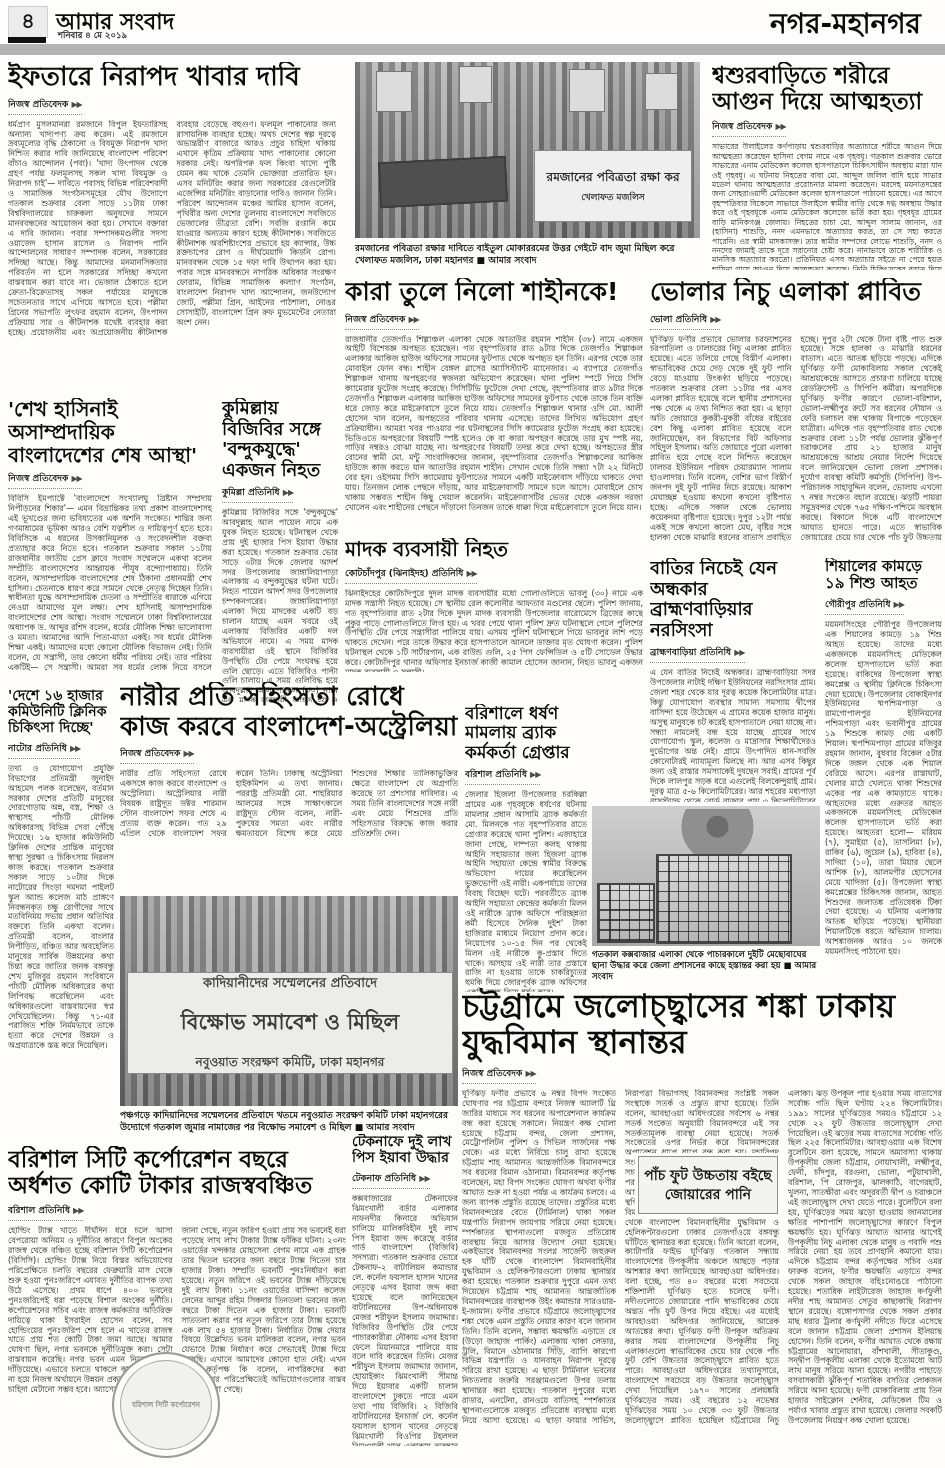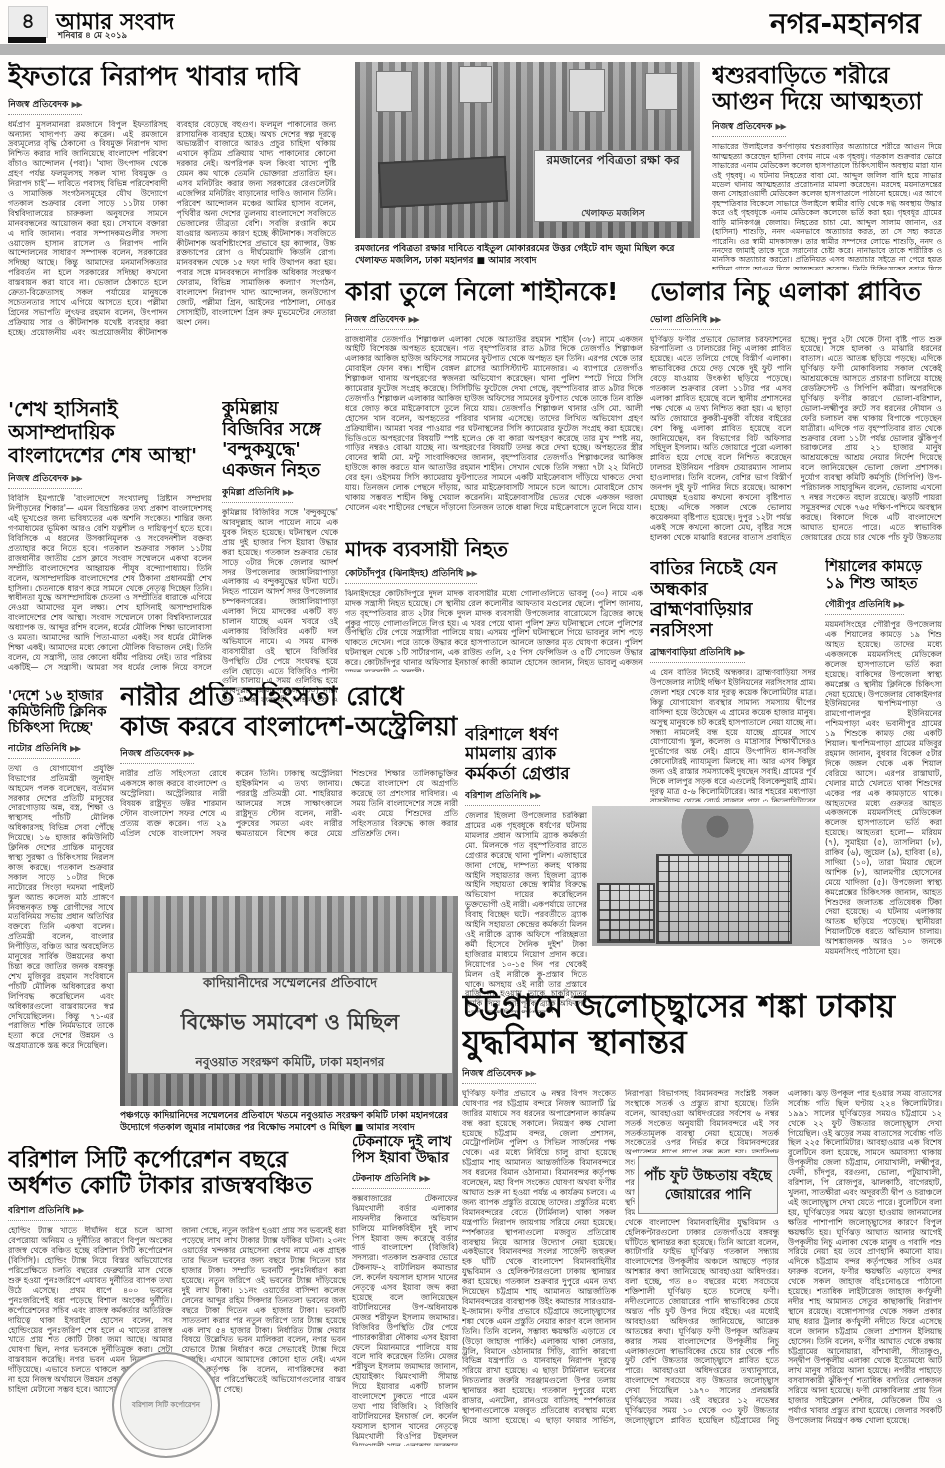--- a/index.html
+++ b/index.html
@@ -76,21 +76,21 @@
     <div class="body-text cols-2" style="height:248px;">ধর্মপ্রাণ মুসলমানরা রমজানে বিপুল ইফতারিসহ অন্যান্য খাদ্যপণ্য ক্রয় করেন। এই রমজানে দ্রব্যমূল্যের বৃদ্ধি ঠেকানো ও বিষমুক্ত নিরাপদ খাদ্য নিশ্চিত করার দাবি জানিয়েছে বাংলাদেশ পরিবেশ বাঁচাও আন্দোলন (পবা)। 'খাদ্য উৎপাদন থেকে গ্রহণ পর্যন্ত ফলমূলসহ সকল খাদ্য বিষমুক্ত ও নিরাপদ চাই'— দাবিতে পবাসহ বিভিন্ন পরিবেশবাদী ও সামাজিক সংগঠনসমূহের যৌথ উদ্যোগে গতকাল শুক্রবার বেলা সাড়ে ১১টায় ঢাকা বিশ্ববিদ্যালয়ের চারুকলা অনুষদের সামনে মানববন্ধনের আয়োজন করা হয়। সেখানে বক্তারা এ দাবি জানান। পবার সম্পাদকমণ্ডলীর সদস্য ওয়াজেদ হাসান রাসেল ও নিরাপদ পানি আন্দোলনের সাধারণ সম্পাদক বলেন, সরকারের সদিচ্ছা আছে। কিন্তু আমাদের মনমানসিকতার পরিবর্তন না হলে সরকারের সদিচ্ছা কখনো বাস্তবায়ন করা যাবে না। ভেজাল ঠেকাতে হলে ক্রেতা-বিক্রেতাসহ সকল পর্যায়ের মানুষকে সচেতনতার সাথে এগিয়ে আসতে হবে। পল্লীমা গ্রিনের সভাপতি লুৎফর রহমান বলেন, উৎপাদন প্রক্রিয়ায় সার ও কীটনাশক যথেষ্ট ব্যবহার করা হচ্ছে। প্রয়োজনীয় এবং অপ্রয়োজনীয় কীটনাশক ব্যবহার বেড়েছে বহুগুণ। ফলমূল পাকানোর জন্য রাসায়নিক ব্যবহার হচ্ছে। অথচ দেশের স্বল্প দূরত্বে অভ্যন্তরীণ বাজারে আরও প্রচুর চাহিদা থাকায় এখানে কৃত্রিম প্রক্রিয়ায় খাদ্য পাকানোর কোনো দরকার নেই। অপরিপক্ব ফল কিংবা খাদ্যে পুষ্টি যেমন কম থাকে তেমনি ভোক্তারা প্রতারিত হন। এসব মনিটরিং করার জন্য সরকারের রেগুলেটরি এজেন্সির মনিটরিং বাড়ানোর দাবিও জানান তিনি। পরিবেশ আন্দোলন মঞ্চের আমির হাসান বলেন, পৃথিবীর অন্য দেশের তুলনায় বাংলাদেশে সবজিতে ভেজালের তীব্রতা বেশি। সবজি রপ্তানি কমে যাওয়ার অন্যতম কারণ হচ্ছে কীটনাশক। সবজিতে কীটনাশক অবশিষ্টাংশের প্রভাবে হয় ক্যান্সার, উচ্চ রক্তচাপের রোগ ও দীর্ঘমেয়াদি কিডনি রোগ। মানববন্ধন থেকে ১৫ দফা দাবি উত্থাপন করা হয়। পবার সঙ্গে মানববন্ধনে নাগরিক অধিকার সংরক্ষণ ফোরাম, বিভিন্ন সামাজিক কল্যাণ সংগঠন, বাংলাদেশ নিরাপদ খাদ্য আন্দোলন, জনউদ্যোগ জোট, পল্লীমা গ্রিন, আইনের পাঠশালা, নোঙর সোসাইটি, বাংলাদেশ গ্রিন রুফ মুভমেন্টের নেতারা অংশ নেন।</div>
   </div>
 
   <div class="abs photo" style="left:355px;top:62px;width:345px;height:176px;">
     <div class="crowd"></div>
     <div class="placard" style="left:6%;top:5%;width:10%;height:22%;"></div>
     <div class="placard" style="left:30%;top:2%;width:9%;height:20%;"></div>
     <div class="placard" style="left:62%;top:4%;width:10%;height:23%;"></div>
     <div class="placard" style="left:84%;top:6%;width:9%;height:20%;"></div>
     <div class="banner-dark" style="left:7%;top:55%;width:37%;height:26%;"></div>
-    <div class="banner-light" style="left:52%;top:50%;width:45%;height:40%;justify-content:space-between;">
+    <div class="banner-light" style="left:52%;top:50%;width:45%;height:40%;">
       <div class="b1">রমজানের পবিত্রতা রক্ষা কর</div>
       <div class="b2">খেলাফত মজলিস</div>
     </div>
   </div>
   <div class="abs caption" style="left:355px;top:243px;width:345px;height:30px;">রমজানের পবিত্রতা রক্ষার দাবিতে বাইতুল মোকাররমের উত্তর গেইটে বাদ জুমা মিছিল করে খেলাফত মজলিস, ঢাকা মহানগর ■ আমার সংবাদ</div>
 
   <div class="abs article" style="left:712px;top:62px;width:230px;height:212px;">
     <div class="headline" style="font-size:23px;">শ্বশুরবাড়িতে শরীরে আগুন দিয়ে আত্মহত্যা</div>
     <div class="byline">
       <span>নিজস্ব প্রতিবেদক</span>
@@ -151,20 +151,21 @@
       <span class="marker">▶▶</span>
     </div>
     <div class="body-text" style="height:164px;">এ যেন বাতির নিচেই অন্ধকার। ব্রাহ্মণবাড়িয়া সদর উপজেলার নাটাই দক্ষিণ ইউনিয়নের নরসিংসার গ্রাম। জেলা শহর থেকে যার দূরত্ব কয়েক কিলোমিটার মাত্র। কিন্তু যোগাযোগ ব্যবস্থার সামান্য সমস্যায় দ্বীপের বাসিন্দা হয়ে উঠেছেন এ গ্রামের কয়েক হাজার মানুষ। অসুস্থ মানুষকে চট করেই হাসপাতালে নেয়া যাচ্ছে না। সন্ধ্যা নামলেই বন্ধ হয়ে যাচ্ছে গ্রামের সাথে যোগাযোগ। স্কুল, কলেজ ও মাদ্রাসার শিক্ষার্থীদেরও দুর্ভোগের অন্ত নেই। গ্রামে উৎপাদিত ধান-সবজি কোনোটারই ন্যায্যমূল্য মিলছে না। আর এসব কিছুর জন্য ওই রাস্তার সমস্যাকেই দুষছেন সবাই। গ্রামের পূর্ব দিকে লালপুর সড়ক ধরে এগুলেই বিলকেন্দুয়াই গ্রাম। দূরত্ব মাত্র ৫-৬ কিলোমিটারের। আর শহরের মধ্যপাড়া বাসস্ট্যান্ড থেকে বোর্ড বাজার প্রায় ৩ কিলোমিটারের পথ। গ্রামের উত্তর আর দক্ষিণ দিকের এই দুই পথে চট করে গ্রামের ধারে কাছে পৌঁছানো গেলেও বিলকেন্দুয়াই আর বোর্ড বাজারের থেকে নরসিংসার গ্রামে ঢুকতেই যেন পাহাড় সমান এক সমস্যা এ গ্রামের মানুষের কাছে। নাটাই দক্ষিণ ইউনিয়নের সবকিছুর কেন্দ্র বোর্ড বাজার। সেখানে ইউনিয়ন পরিষদ অফিস, স্কুল-কলেজ, বাজার সবকিছুই।</div>
   </div>
 
   <div class="abs photo" style="left:592px;top:806px;width:228px;height:140px;background:linear-gradient(#cfcfcf,#a8a8a8);">
     <div class="person-blob" style="left:38%;top:2%;width:34%;height:45%;"></div>
     <div class="cage" style="left:28%;top:34%;width:58%;height:62%;"></div>
     <div class="cage" style="left:2%;top:55%;width:24%;height:40%;"></div>
   </div>
+  <div class="abs caption" style="left:592px;top:949px;width:228px;height:34px;font-size:8.5px;">গতকাল কক্সবাজার এলাকা থেকে পাচারকালে দুইটি মেছোবাঘের ছানা উদ্ধার করে জেলা প্রশাসনের কাছে হস্তান্তর করা হয় ■ আমার সংবাদ</div>
 
   <div class="abs article" style="left:825px;top:558px;width:117px;height:428px;">
     <div class="headline" style="font-size:15px;">শিয়ালের কামড়ে ১৯ শিশু আহত</div>
     <div class="byline">
       <span>গৌরীপুর প্রতিনিধি</span>
       <span class="marker">▶▶</span>
     </div>
     <div class="body-text" style="height:352px;">ময়মনসিংহের গৌরীপুর উপজেলায় এক শিয়ালের কামড়ে ১৯ শিশু আহত হয়েছে। তাদের মধ্যে একজনকে ময়মনসিংহ মেডিকেল কলেজ হাসপাতালে ভর্তি করা হয়েছে। বাকিদের উপজেলা স্বাস্থ্য কমপ্লেক্স ও স্থানীয় ক্লিনিকে চিকিৎসা দেয়া হয়েছে। উপজেলার বোকাইনগর ইউনিয়নের ষ্মপশ্চিমপাড়া ও রামগোপালপুর ইউনিয়নের পশ্চিমপাড়া এবং ভবানীপুর গ্রামের ১৯ শিশুকে কামড় দেয় একটি শিয়াল। ষ্মপশ্চিমপাড়া গ্রামের মজিবুর রহমান জানান, বুধবার বিকেল ৫টার দিকে জঙ্গল থেকে এক শিয়াল বেরিয়ে আসে। এরপর রাস্তাঘাট, খেলার মাঠে খেলতে থাকা শিশুদের একের পর এক কামড়াতে থাকে। আহতদের মধ্যে গুরুতর আহত একজনকে ময়মনসিংহ মেডিকেল কলেজ হাসপাতালে ভর্তি করা হয়েছে। আহতরা হলো— মরিয়ম (৭), সুমাইয়া (৫), তাসলিমা (৮), রাকিব (৬), জুয়েল (৯), হাবিবা (৪), সাদিয়া (১০), তারা মিয়ার ছেলে আশিক (৮), আলমগীর হোসেনের মেয়ে খাদিজা (৫)। উপজেলা স্বাস্থ্য কমপ্লেক্সের চিকিৎসক জানান, আহত শিশুদের জলাতঙ্ক প্রতিষেধক টিকা দেয়া হয়েছে। এ ঘটনায় এলাকায় আতঙ্ক ছড়িয়ে পড়েছে। স্থানীয়রা শিয়ালটিকে ধরতে অভিযান চালায়। আশঙ্কাজনক আরও ১০ জনকে ময়মনসিংহ পাঠানো হয়।</div>
   </div>
 
@@ -189,21 +190,21 @@
   <div class="abs photo" style="left:120px;top:896px;width:338px;height:210px;">
     <div class="crowd"></div>
     <div class="banner-big" style="left:2%;top:36%;width:96%;height:48%;">
       <div class="l1">কাদিয়ানীদের সম্মেলনের প্রতিবাদে</div>
       <div class="l2">বিক্ষোভ সমাবেশ ও মিছিল</div>
       <div class="l3">নবুওয়াত সংরক্ষণ কমিটি, ঢাকা মহানগর</div>
     </div>
   </div>
   <div class="abs caption" style="left:120px;top:1110px;width:338px;height:30px;">পঞ্চগড়ে কাদিয়ানিদের সম্মেলনের প্রতিবাদে খতমে নবুওয়াত সংরক্ষণ কমিটি ঢাকা মহানগরের উদ্যোগে গতকাল জুমার নামাজের পর বিক্ষোভ সমাবেশ ও মিছিল ■ আমার সংবাদ</div>
 
-  <div class="abs article" style="left:465px;top:725px;width:122px;height:290px;">
+  <div class="abs article" style="left:465px;top:704px;width:122px;height:290px;">
     <div class="headline" style="font-size:17px;">বরিশালে ধর্ষণ মামলায় ব্র্যাক কর্মকর্তা গ্রেপ্তার</div>
     <div class="byline">
       <span>বরিশাল প্রতিনিধি</span>
       <span class="marker">▶▶</span>
     </div>
     <div class="body-text" style="height:202px;">জেলার হিজলা উপজেলার চরকিল্লা গ্রামের এক গৃহবধূকে ধর্ষণের ঘটনায় মামলার প্রধান আসামি ব্র্যাক কর্মকর্তা মো. মিলনকে গত বৃহস্পতিবার রাতে গ্রেপ্তার করেছে থানা পুলিশ। এজাহারে জানা গেছে, দাম্পত্য কলহ থাকায় আইনি সহায়তার জন্য হিজলা ব্র্যাক আইনি সহায়তা কেন্দ্রে স্বামীর বিরুদ্ধে অভিযোগ দায়ের করেছিলেন ভুক্তভোগী ওই নারী। একপর্যায়ে তাদের বিবাহ বিচ্ছেদ ঘটে। পরবর্তীতে ব্র্যাক আইনি সহায়তা কেন্দ্রের কর্মকর্তা মিলন ওই নারীকে ব্র্যাক অফিসে পরিচ্ছন্নতা কর্মী হিসেবে দৈনিক দুইশ' টাকা হাজিরার মাধ্যমে নিয়োগ প্রদান করে। নিয়োগের ১০-১৫ দিন পর থেকেই মিলন ওই নারীকে কু-প্রস্তাব দিতে থাকে। অসহায় ওই নারী তার প্রস্তাবে রাজি না হওয়ায় তাকে চাকরিচ্যুতর হুমকি দিয়ে জোরপূর্বক ব্র্যাক অফিসের একটি কক্ষে নিয়ে ধর্ষণ করে।</div>
   </div>
 
   <div class="abs article" style="left:462px;top:988px;width:480px;height:476px;">
     <div class="headline" style="font-size:32px;">চট্টগ্রামে জলোচ্ছ্বাসের শঙ্কা ঢাকায় যুদ্ধবিমান স্থানান্তর</div>

